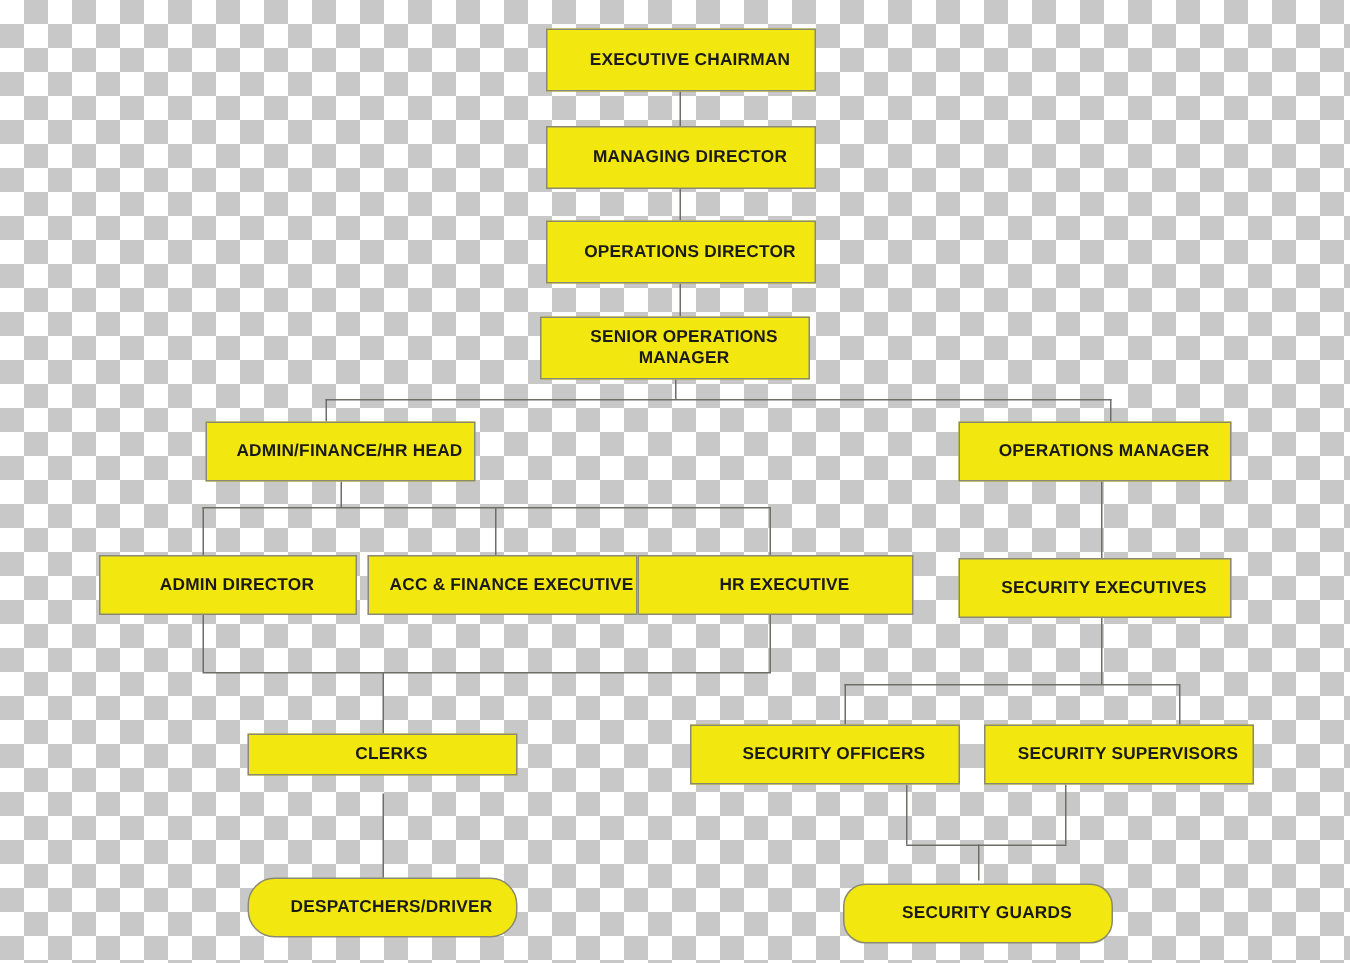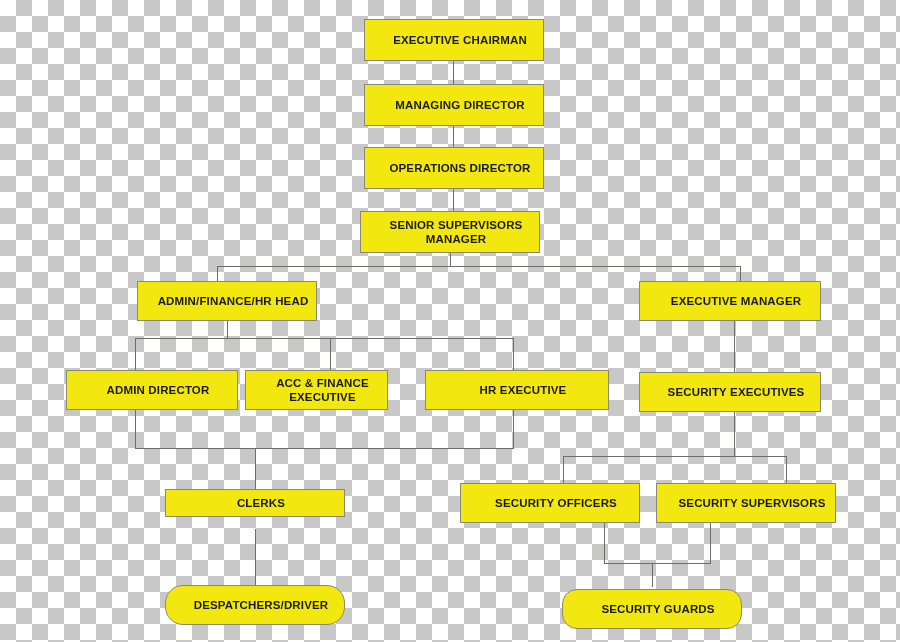--- a/index.html
+++ b/index.html
@@ -90,30 +90,30 @@
   <div class="conn v" style="left:710px; top:523px; height:40px;"></div>
   <div class="conn h" style="left:604px; top:563px; width:107px;"></div>
   <div class="conn v" style="left:652px; top:563px; height:24px;"></div>
 
   <div class="node" style="left:364px; top:19px; width:180px; height:42px;">EXECUTIVE CHAIRMAN</div>
 
   <div class="node" style="left:364px; top:84px; width:180px; height:42px;">MANAGING DIRECTOR</div>
 
   <div class="node" style="left:364px; top:147px; width:180px; height:42px;">OPERATIONS DIRECTOR</div>
 
-  <div class="node" style="left:360px; top:211px; width:180px; height:42px;">SENIOR SUPERVISORS
+  <div class="node" style="left:360px; top:211px; width:180px; height:42px;">SENIOR OPERATIONS
 MANAGER</div>
 
   <div class="node" style="left:137px; top:281px; width:180px; height:40px;">ADMIN/FINANCE/HR HEAD</div>
 
-  <div class="node" style="left:639px; top:281px; width:182px; height:40px;">EXECUTIVE MANAGER</div>
+  <div class="node" style="left:639px; top:281px; width:182px; height:40px;">OPERATIONS MANAGER</div>
 
   <div class="node" style="left:66px; top:370px; width:172px; height:40px;">ADMIN DIRECTOR</div>
 
-  <div class="node" style="left:245px; top:370px; width:143px; height:40px;">ACC &amp; FINANCE  EXECUTIVE</div>
+  <div class="node" style="left:245px; top:370px; width:180px; height:40px;">ACC &amp; FINANCE  EXECUTIVE</div>
 
   <div class="node" style="left:425px; top:370px; width:184px; height:40px;">HR EXECUTIVE</div>
 
   <div class="node" style="left:639px; top:372px; width:182px; height:40px;">SECURITY EXECUTIVES</div>
 
   <div class="node" style="left:165px; top:489px; width:180px; height:28px;">CLERKS</div>
 
   <div class="node" style="left:460px; top:483px; width:180px; height:40px;">SECURITY OFFICERS</div>
 
   <div class="node" style="left:656px; top:483px; width:180px; height:40px;">SECURITY SUPERVISORS</div>

